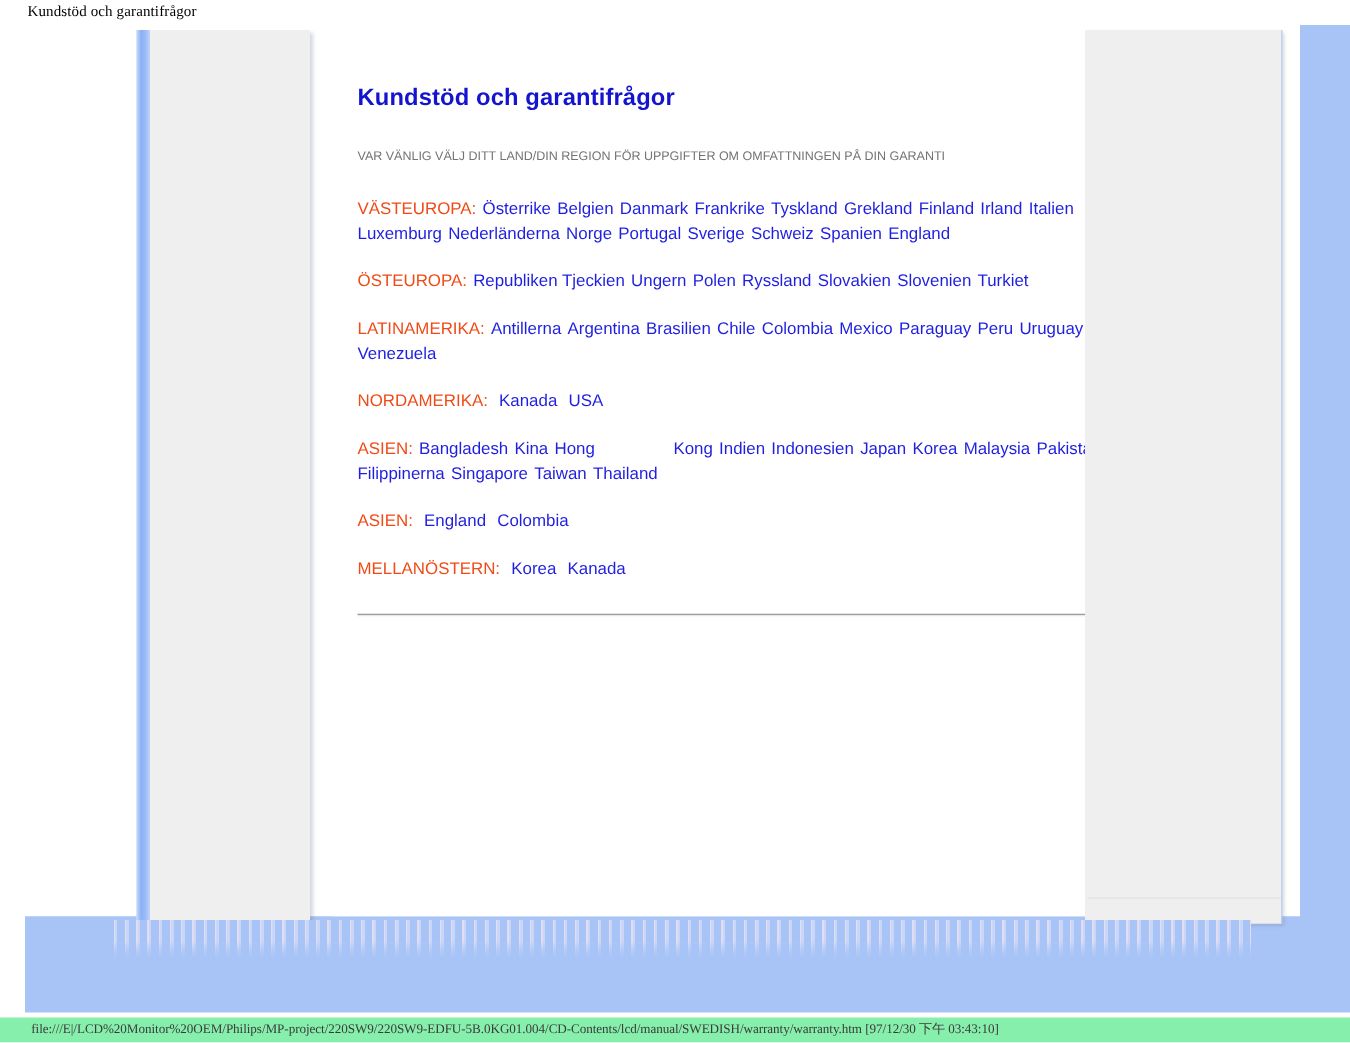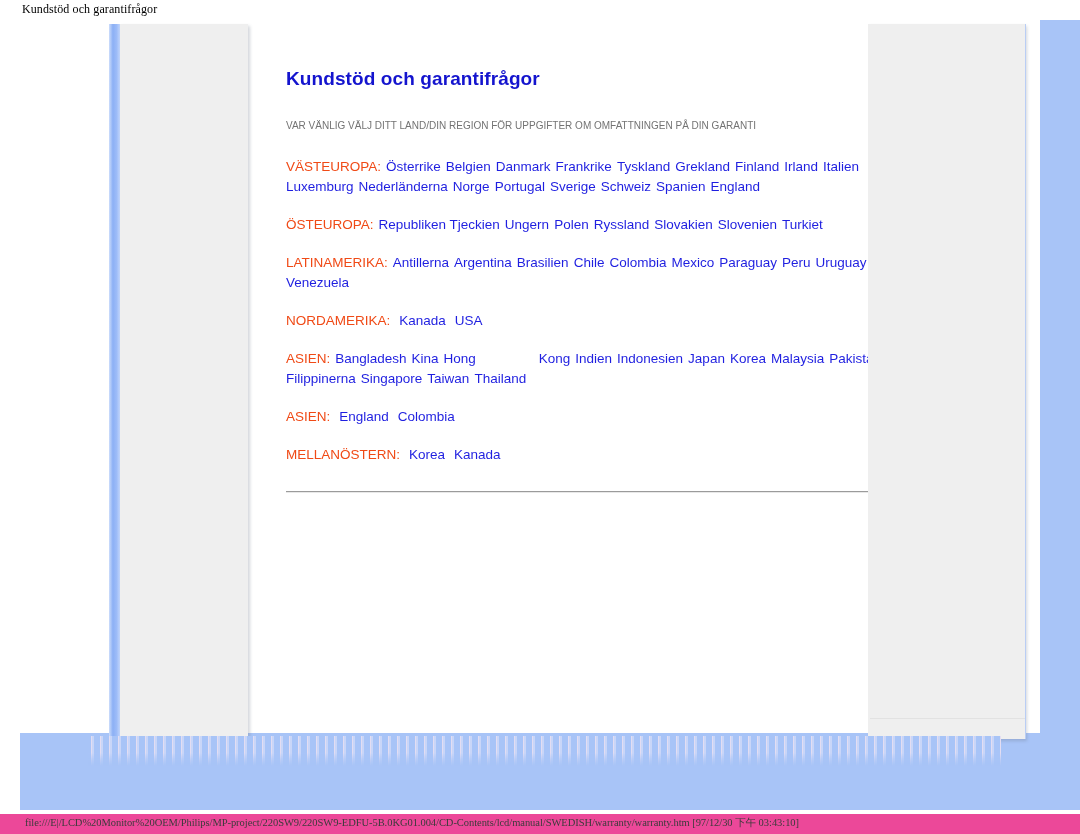--- a/index.html
+++ b/index.html
@@ -179,21 +179,21 @@
     width: 582px;
   }
 
   
   .status-bar {
     position: absolute;
     left: 0;
     top: 814px;
     width: 1080px;
     height: 20px;
-    background: #ec4899;
+    background: #86efac;
   }
   .status-text {
     position: absolute;
     left: 25px;
     top: 2px;
     font-family: "Liberation Serif", serif;
     font-size: 10.5px;
     color: #3b3b3b;
     white-space: nowrap;
     letter-spacing: -0.05px;

